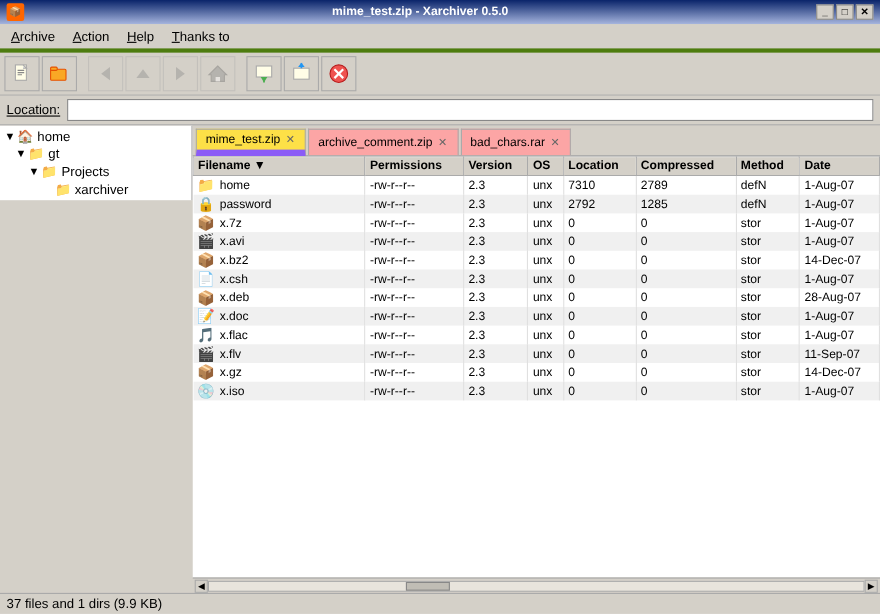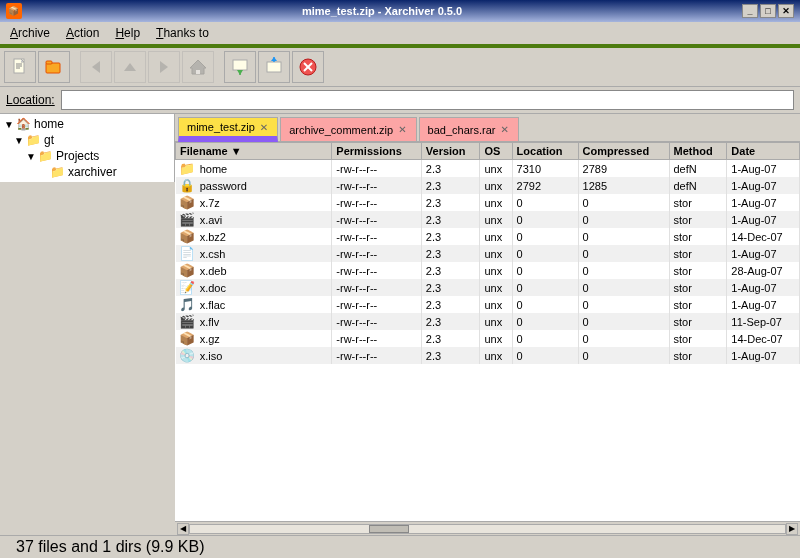--- a/index.html
+++ b/index.html
@@ -206,22 +206,22 @@
       display: flex;
       align-items: center;
       gap: 4px;
     }
     .file-icon { font-size: 13px; }
 
     
     .statusbar {
       background: #d4d0c8;
       border-top: 1px solid #aaa;
-      padding: 2px 16px;
-      font-size: 16px;
+      padding: 2px 6px;
+      font-size: 12px;
       display: flex;
       align-items: center;
     }
 
     
     .scroll-indicator {
       height: 14px;
       background: #d4d0c8;
       border-top: 1px solid #aaa;
       display: flex;

